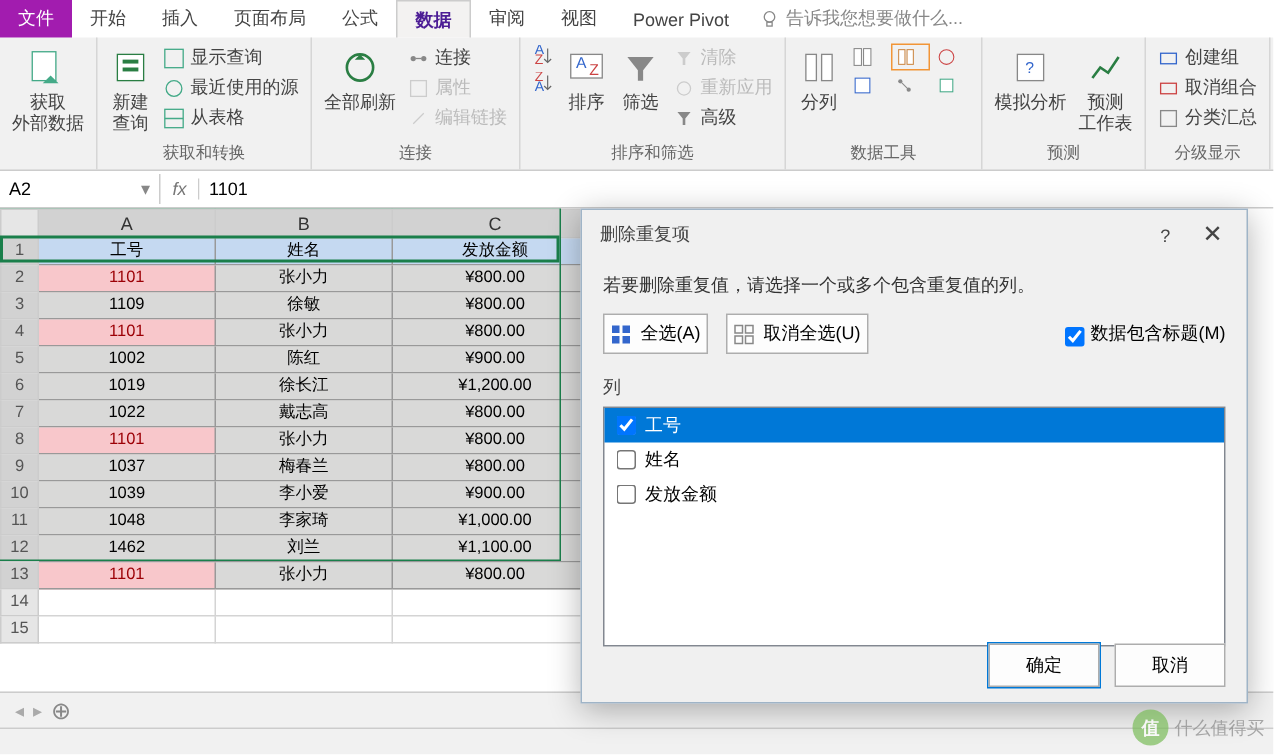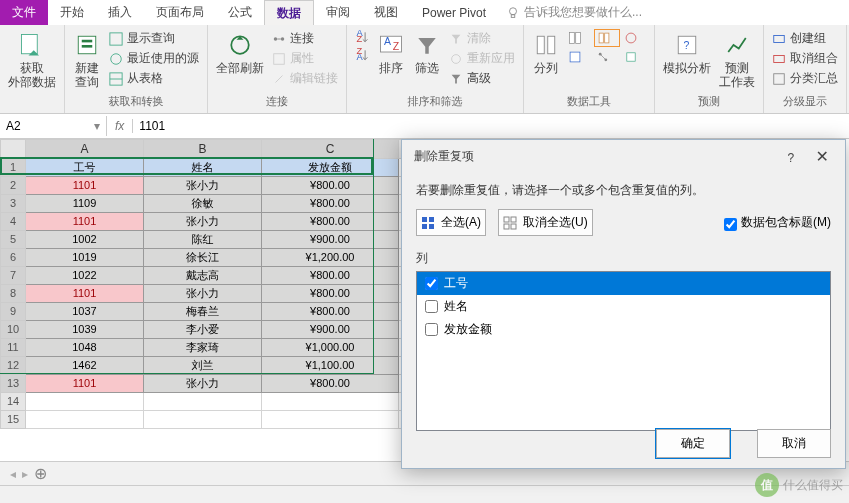--- a/index.html
+++ b/index.html
@@ -35,32 +35,32 @@
 .cells{position:absolute;left:26px;top:20px}
 .row{display:flex}
 .cell{width:118px;height:18px;border-right:1px solid #d4d4d4;border-bottom:1px solid #d4d4d4;text-align:center;line-height:17px;font-size:11px;color:#000;overflow:hidden}
 .cell.wide{width:137px}
 .cell.hd{background:#c5d9f1;font-weight:500;border-right:1px solid #999;border-bottom:1px solid #999}
 .cell.dat{background:#d9d9d8;border-right:1px solid #999;border-bottom:1px solid #999}
 .cell.dup{background:#f8c7cb;color:#9c0006}
 .selbox{position:absolute;border:2px solid #1a7f4b;pointer-events:none}
 .tabs{position:absolute;bottom:18px;left:0;right:0;height:24px;background:#f1f1f1;border-top:1px solid #ccc;display:flex;align-items:center;gap:6px;padding:0 10px}
 .shtab{background:#fff;border:1px solid #ccc;border-bottom:none;padding:3px 14px;font-size:11px}
-.dialog{position:absolute;left:401px;top:139px;width:445px;height:330px;background:#f0f0f0;border:1px solid #9fb4c7;box-shadow:0 4px 20px rgba(0,0,0,.3)}
+.dialog{position:absolute;left:387px;top:139px;width:445px;height:330px;background:#f0f0f0;border:1px solid #9fb4c7;box-shadow:0 4px 20px rgba(0,0,0,.3)}
 .dlg-title{height:32px;display:flex;align-items:center;justify-content:space-between;padding:0 8px 0 12px;font-size:12px;color:#444}
 .dlg-title .x{font-size:16px;cursor:pointer;padding:4px 8px}
 .dlg-body{padding:10px 14px}
 .dlg-row{display:flex;align-items:center;gap:12px;margin:10px 0 14px}
 .dlgbtn{background:#fdfdfd;border:1px solid #adadad;padding:4px 4px;cursor:pointer;display:flex;align-items:center;gap:6px;font-size:12px}
 .dlgchk{margin-left:auto;display:flex;align-items:flex-end;gap:4px;font-size:12px}
 .listbox{border:1px solid #828790;background:#fff;height:160px;margin-top:4px}
 .listlbl{font-size:12px;color:#444;margin-top:6px}
 .li{padding:3px 8px;display:flex;align-items:center;gap:6px;font-size:12px}
 .li.sel{background:#0078d7;color:#fff}
-.dlg-foot{position:absolute;bottom:10px;right:14px;display:flex;gap:27px}
+.dlg-foot{position:absolute;bottom:10px;right:14px;display:flex;gap:10px}
 .dlg-foot .dlgbtn{padding:5px 24px}
 .dlg-foot .primary{box-shadow:0 0 0 1px #0078d7}
 .watermark{position:absolute;right:6px;bottom:6px;opacity:.7;display:flex;align-items:center;gap:4px;color:#888;font-size:14px}
 .watermark .c{width:24px;height:24px;border-radius:50%;background:#7bbd5a;color:#fff;display:flex;align-items:center;justify-content:center;font-weight:bold}
 .sb{position:absolute;bottom:0;left:0;right:0;height:18px;background:#f1f1f1;border-top:1px solid #ccc}
 </style>
 </head>
 <body>
 
 <div class="titlebar">

